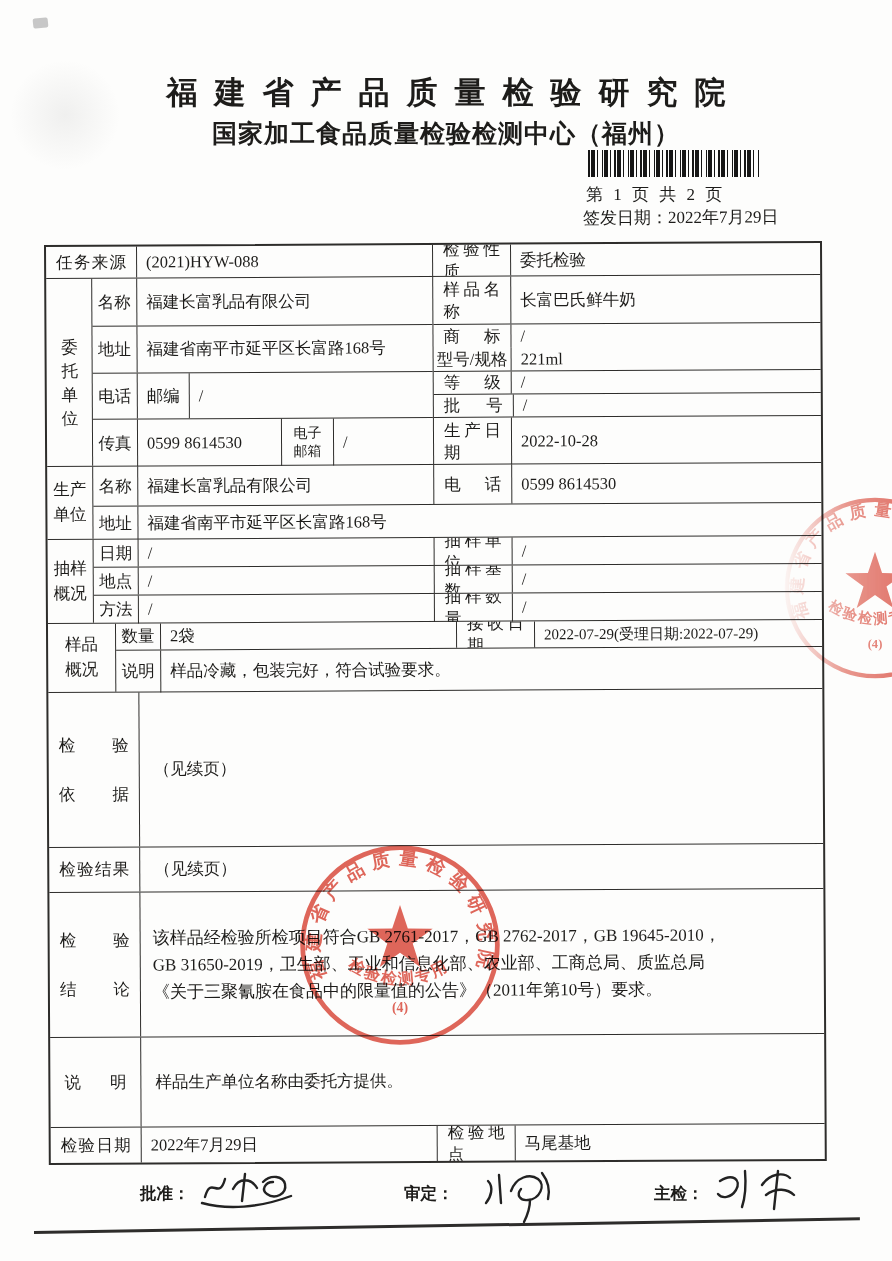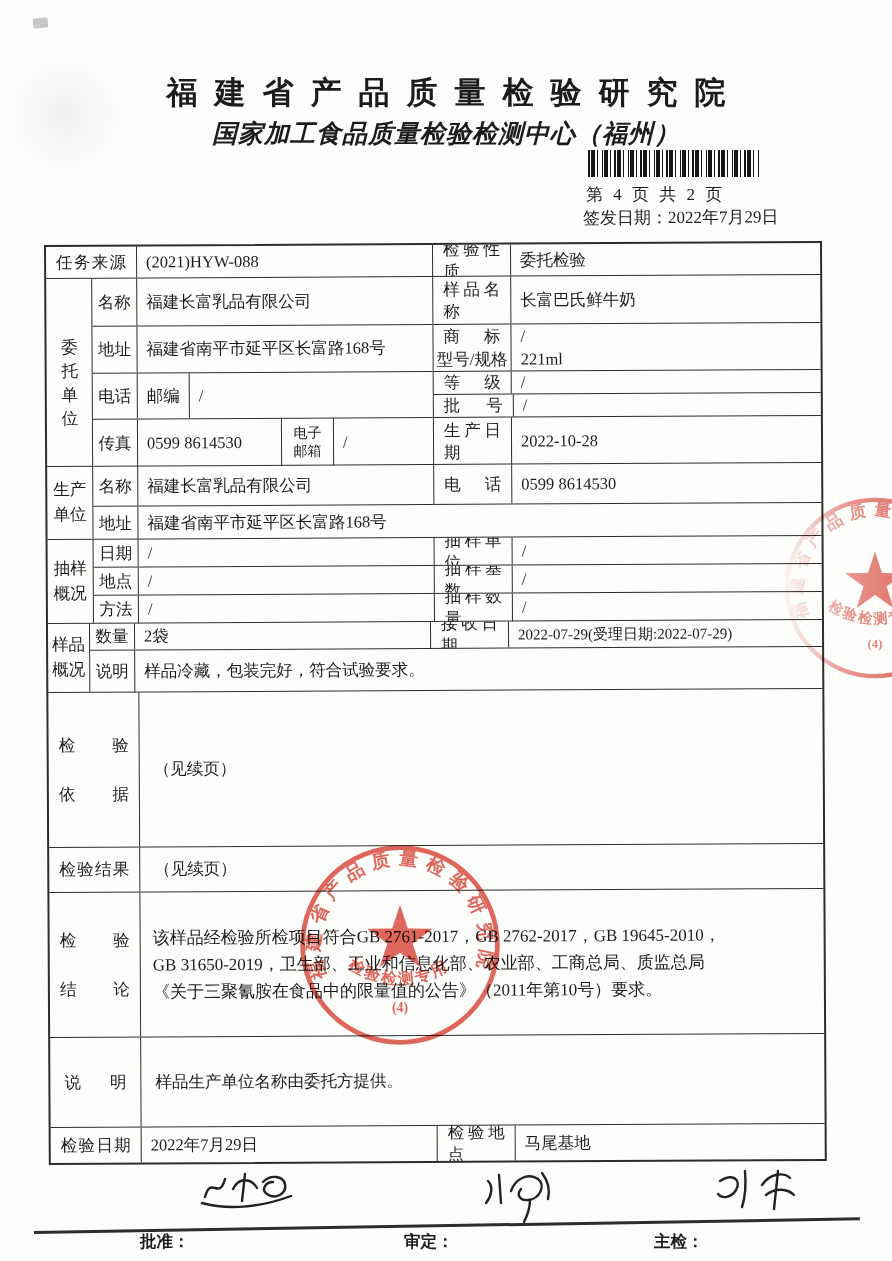--- a/index.html
+++ b/index.html
@@ -13,21 +13,21 @@
   
   .smudge{ position:absolute; left:33px; top:18px; width:15px; height:10px;
     background:#9a9a9a; opacity:.55; border-radius:2px; transform:rotate(-6deg); }
   .shadow-blob{ position:absolute; left:10px; top:60px; width:110px; height:110px;
     background:radial-gradient(closest-side,rgba(120,120,120,.10),rgba(120,120,120,0)); }
 
   
   .institute{ position:absolute; top:72px; left:0; width:100%; text-align:center;
     font-size:31px; font-weight:700; letter-spacing:17px; text-indent:17px; }
   .center-name{ position:absolute; top:117px; left:0; width:100%; text-align:center;
-    font-size:25px; font-weight:700; letter-spacing:1px;font-style:italic; }
+    font-size:25px; font-weight:700; letter-spacing:1px; }
   .report-title{ position:absolute; top:157px; left:252px;
     font-size:37px; font-weight:700; letter-spacing:42px; white-space:nowrap; }
   .barcode{ position:absolute; left:588px; top:150px; width:172px; height:27px;
     background:repeating-linear-gradient(90deg,
       #161616 0 2px, transparent 2px 3px, #161616 3px 7px, transparent 7px 9px,
       #161616 9px 10px, transparent 10px 14px, #161616 14px 15px, transparent 15px 16px,
       #161616 16px 20px, transparent 20px 22px, #161616 22px 23px, transparent 23px 26px); }
   .page-info{ position:absolute; left:586px; top:183px; font-size:17px; letter-spacing:3px; }
   .issue-date{ position:absolute; left:583px; top:206px; font-size:17px; transform:rotate(-.4deg); }
   .report-no{ position:absolute; left:50px; top:219px; font-size:17px; }
@@ -56,21 +56,21 @@
   .wrap2s{ display:block; width:31px; margin:0 auto; word-break:break-all;
     text-align:center; line-height:1.25; font-size:14px; }
   .stack{ flex:1; display:flex; flex-direction:column; justify-content:center;
     gap:27px; }
   .stack .spread{ flex:none; }
   .concl{ line-height:27px; padding-left:12px; }
   .concl div{ white-space:nowrap; font-size:17px; }
 
   
   .signs{ position:absolute; left:0; top:1163px; width:892px; height:60px; }
-  .sig-label{ position:absolute; font-size:16.5px; font-weight:700; top:20px;margin-top:48px; }
+  .sig-label{ position:absolute; font-size:16.5px; font-weight:700; top:20px; }
   .sig-svg{ position:absolute; top:2px; }
   .sig-svg path{ fill:none; stroke:#222; stroke-width:2.4; stroke-linecap:round; }
 
   
   .foot-rule{ position:absolute; left:34px; top:1231px; width:826px; height:2.6px;
     background:var(--ln); transform:rotate(-.95deg); transform-origin:left center; }
   .foot-note{ position:absolute; left:45px; top:1238px; font-size:15px; font-weight:700;
     letter-spacing:.3px; }
 
   
@@ -87,21 +87,21 @@
 <body>
 
 <div class="page">
 
   <div class="smudge"></div>
   <div class="shadow-blob"></div>
 
   <div class="institute">福建省产品质量检验研究院</div>
   <div class="center-name">国家加工食品质量检验检测中心（福州）</div>
   <div class="barcode"></div>
-  <div class="page-info">第 4 页  共 2 页</div>
+  <div class="page-info">第 1 页  共 2 页</div>
   <div class="issue-date">签发日期：2022年7月29日</div>
 
   <div class="tbl">
 
     <div class="tr" style="height:32px">
       <div class="cell lbl" style="width:91px">
           <span class="spread">任务来源</span>
         </div>
       <div class="cell val" style="width:296px">
           <span>(2021)HYW-088</span>
@@ -287,21 +287,21 @@
               <span class="spread">抽样数量</span>
             </div>
           <div class="cell val nr" style="flex:1">
               <span>/</span>
             </div>
         </div>
       </div>
     </div>
 
     <div class="tr" style="height:69px">
-      <div class="cell" style="width:42px">
+      <div class="cell" style="width:68px">
           <span class="wrap2">样品概况</span>
         </div>
       <div class="colwrap nr" style="flex:1">
         <div class="sr" style="height:27px">
           <div class="cell lbl" style="width:45px">
               <span>数量</span>
             </div>
           <div class="cell val" style="width:296px">
               <span>2袋</span>
             </div>

